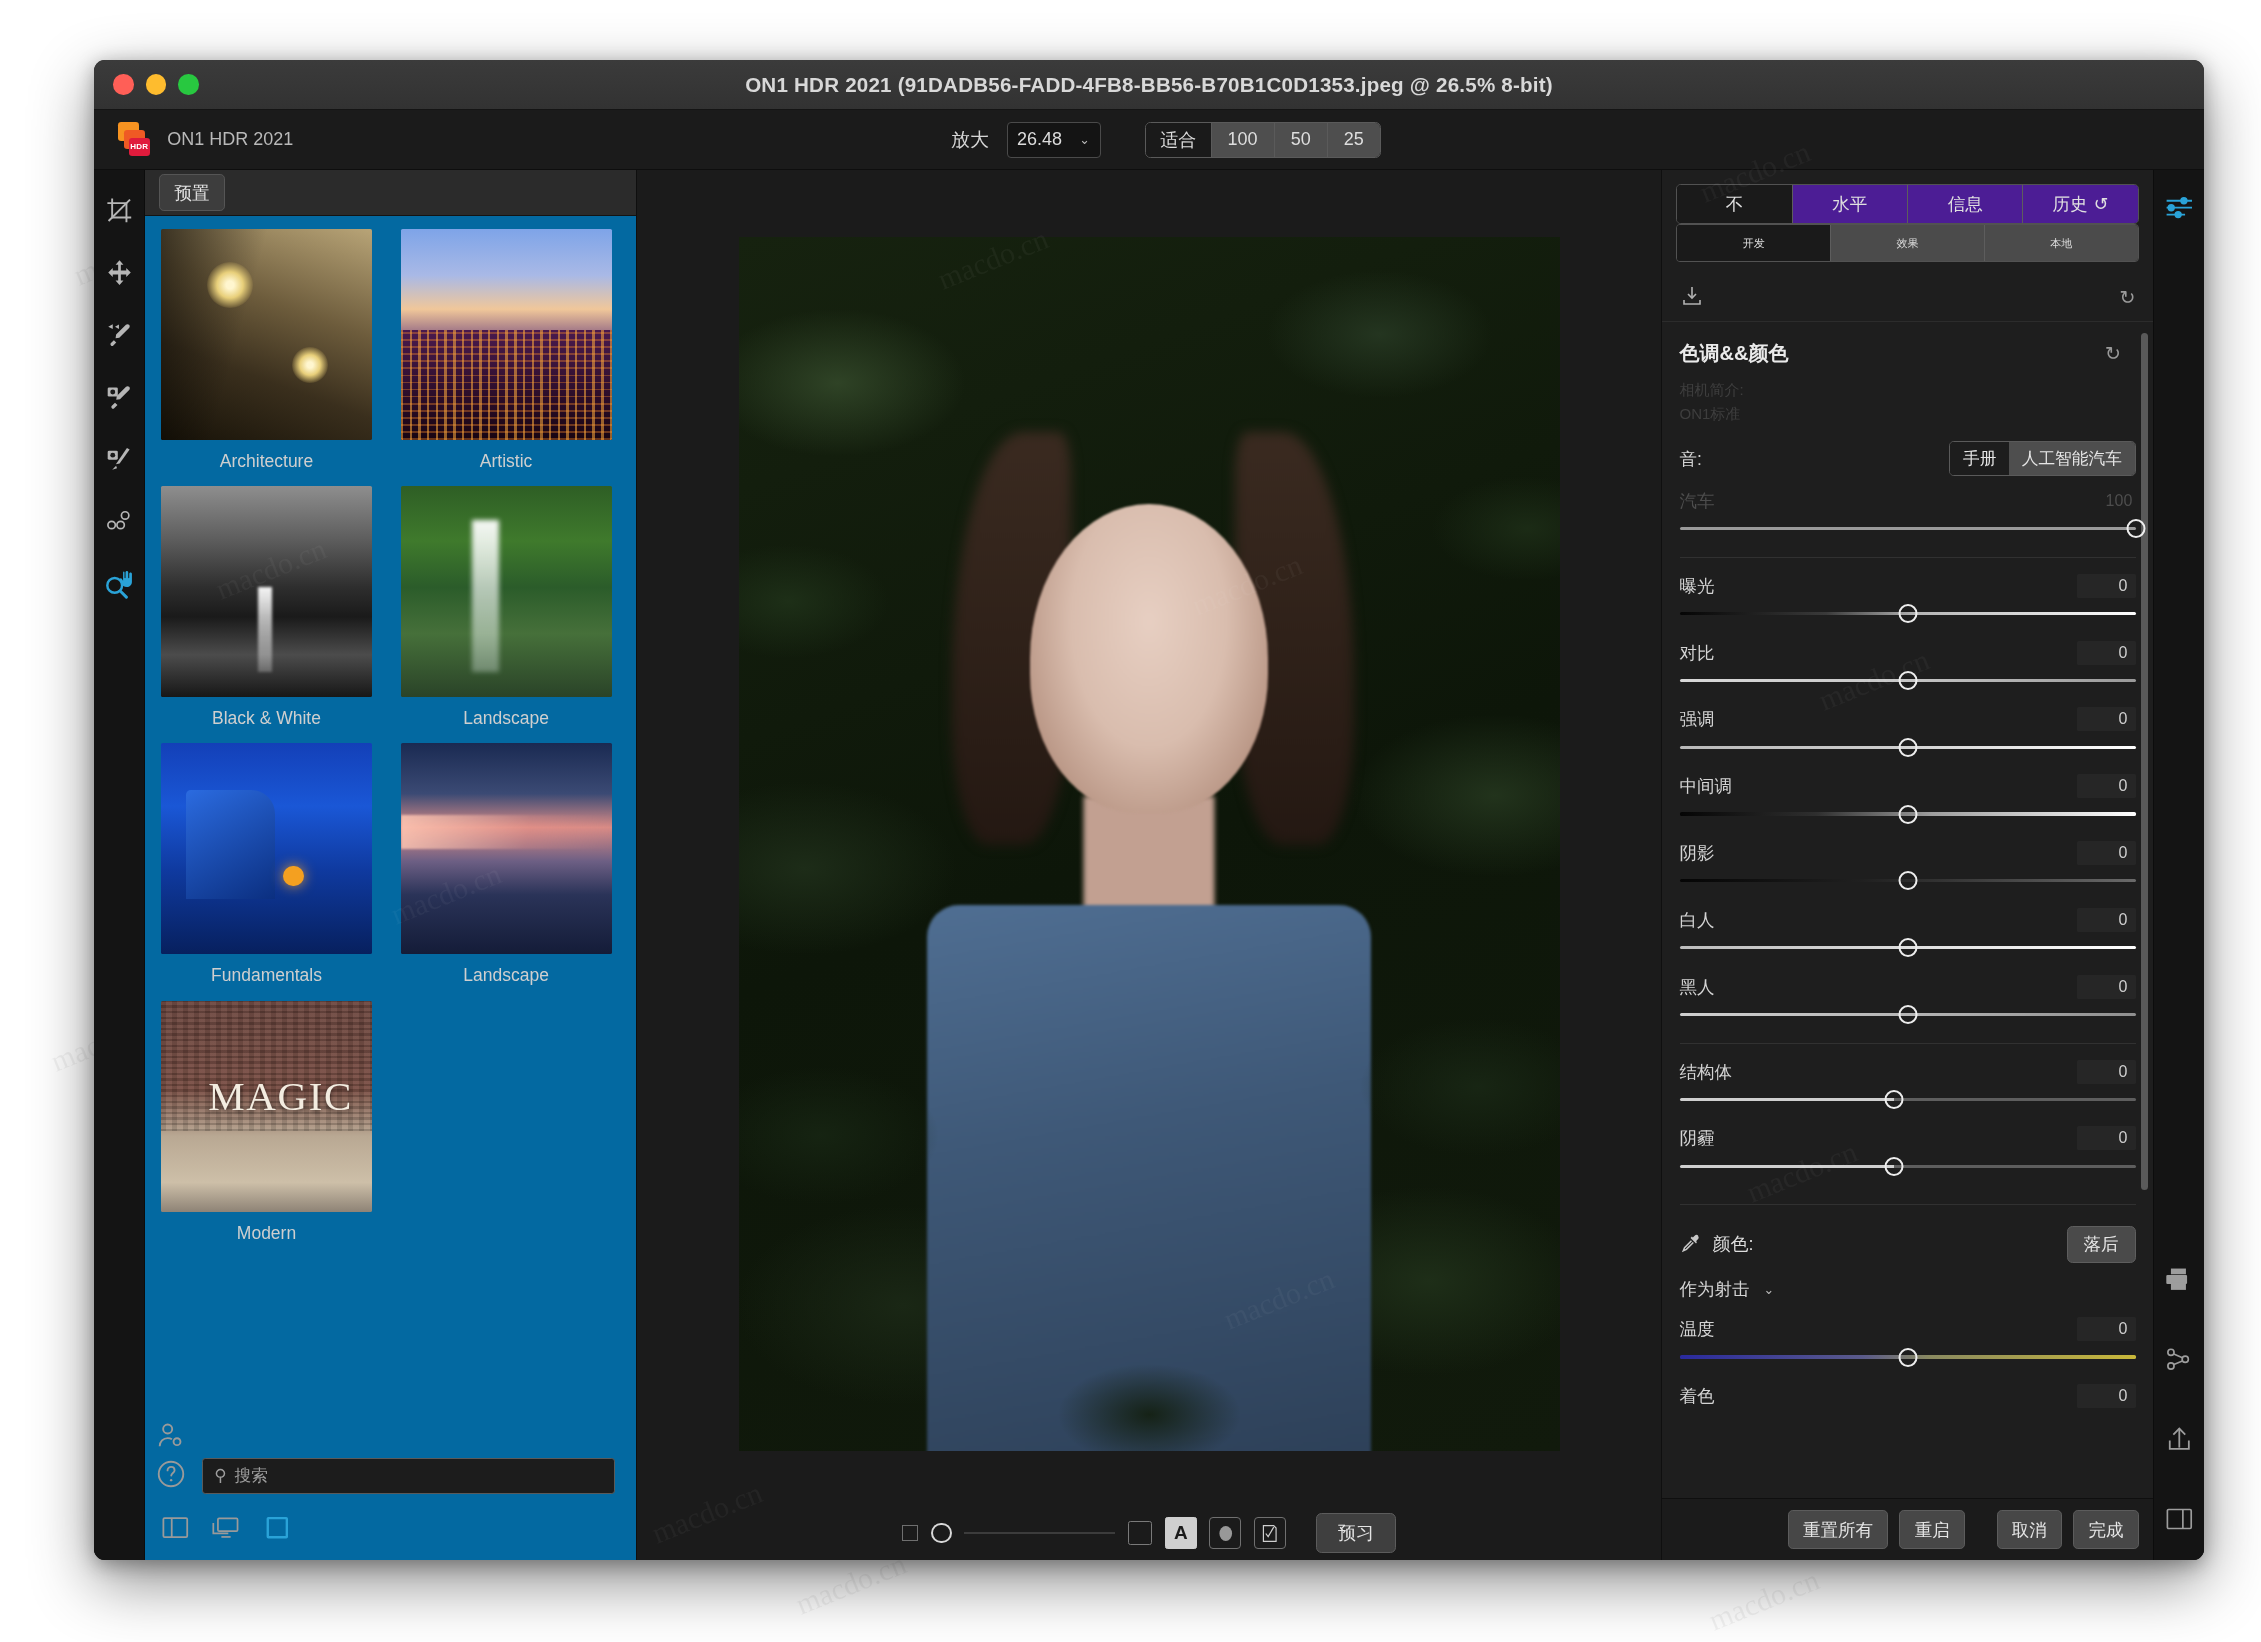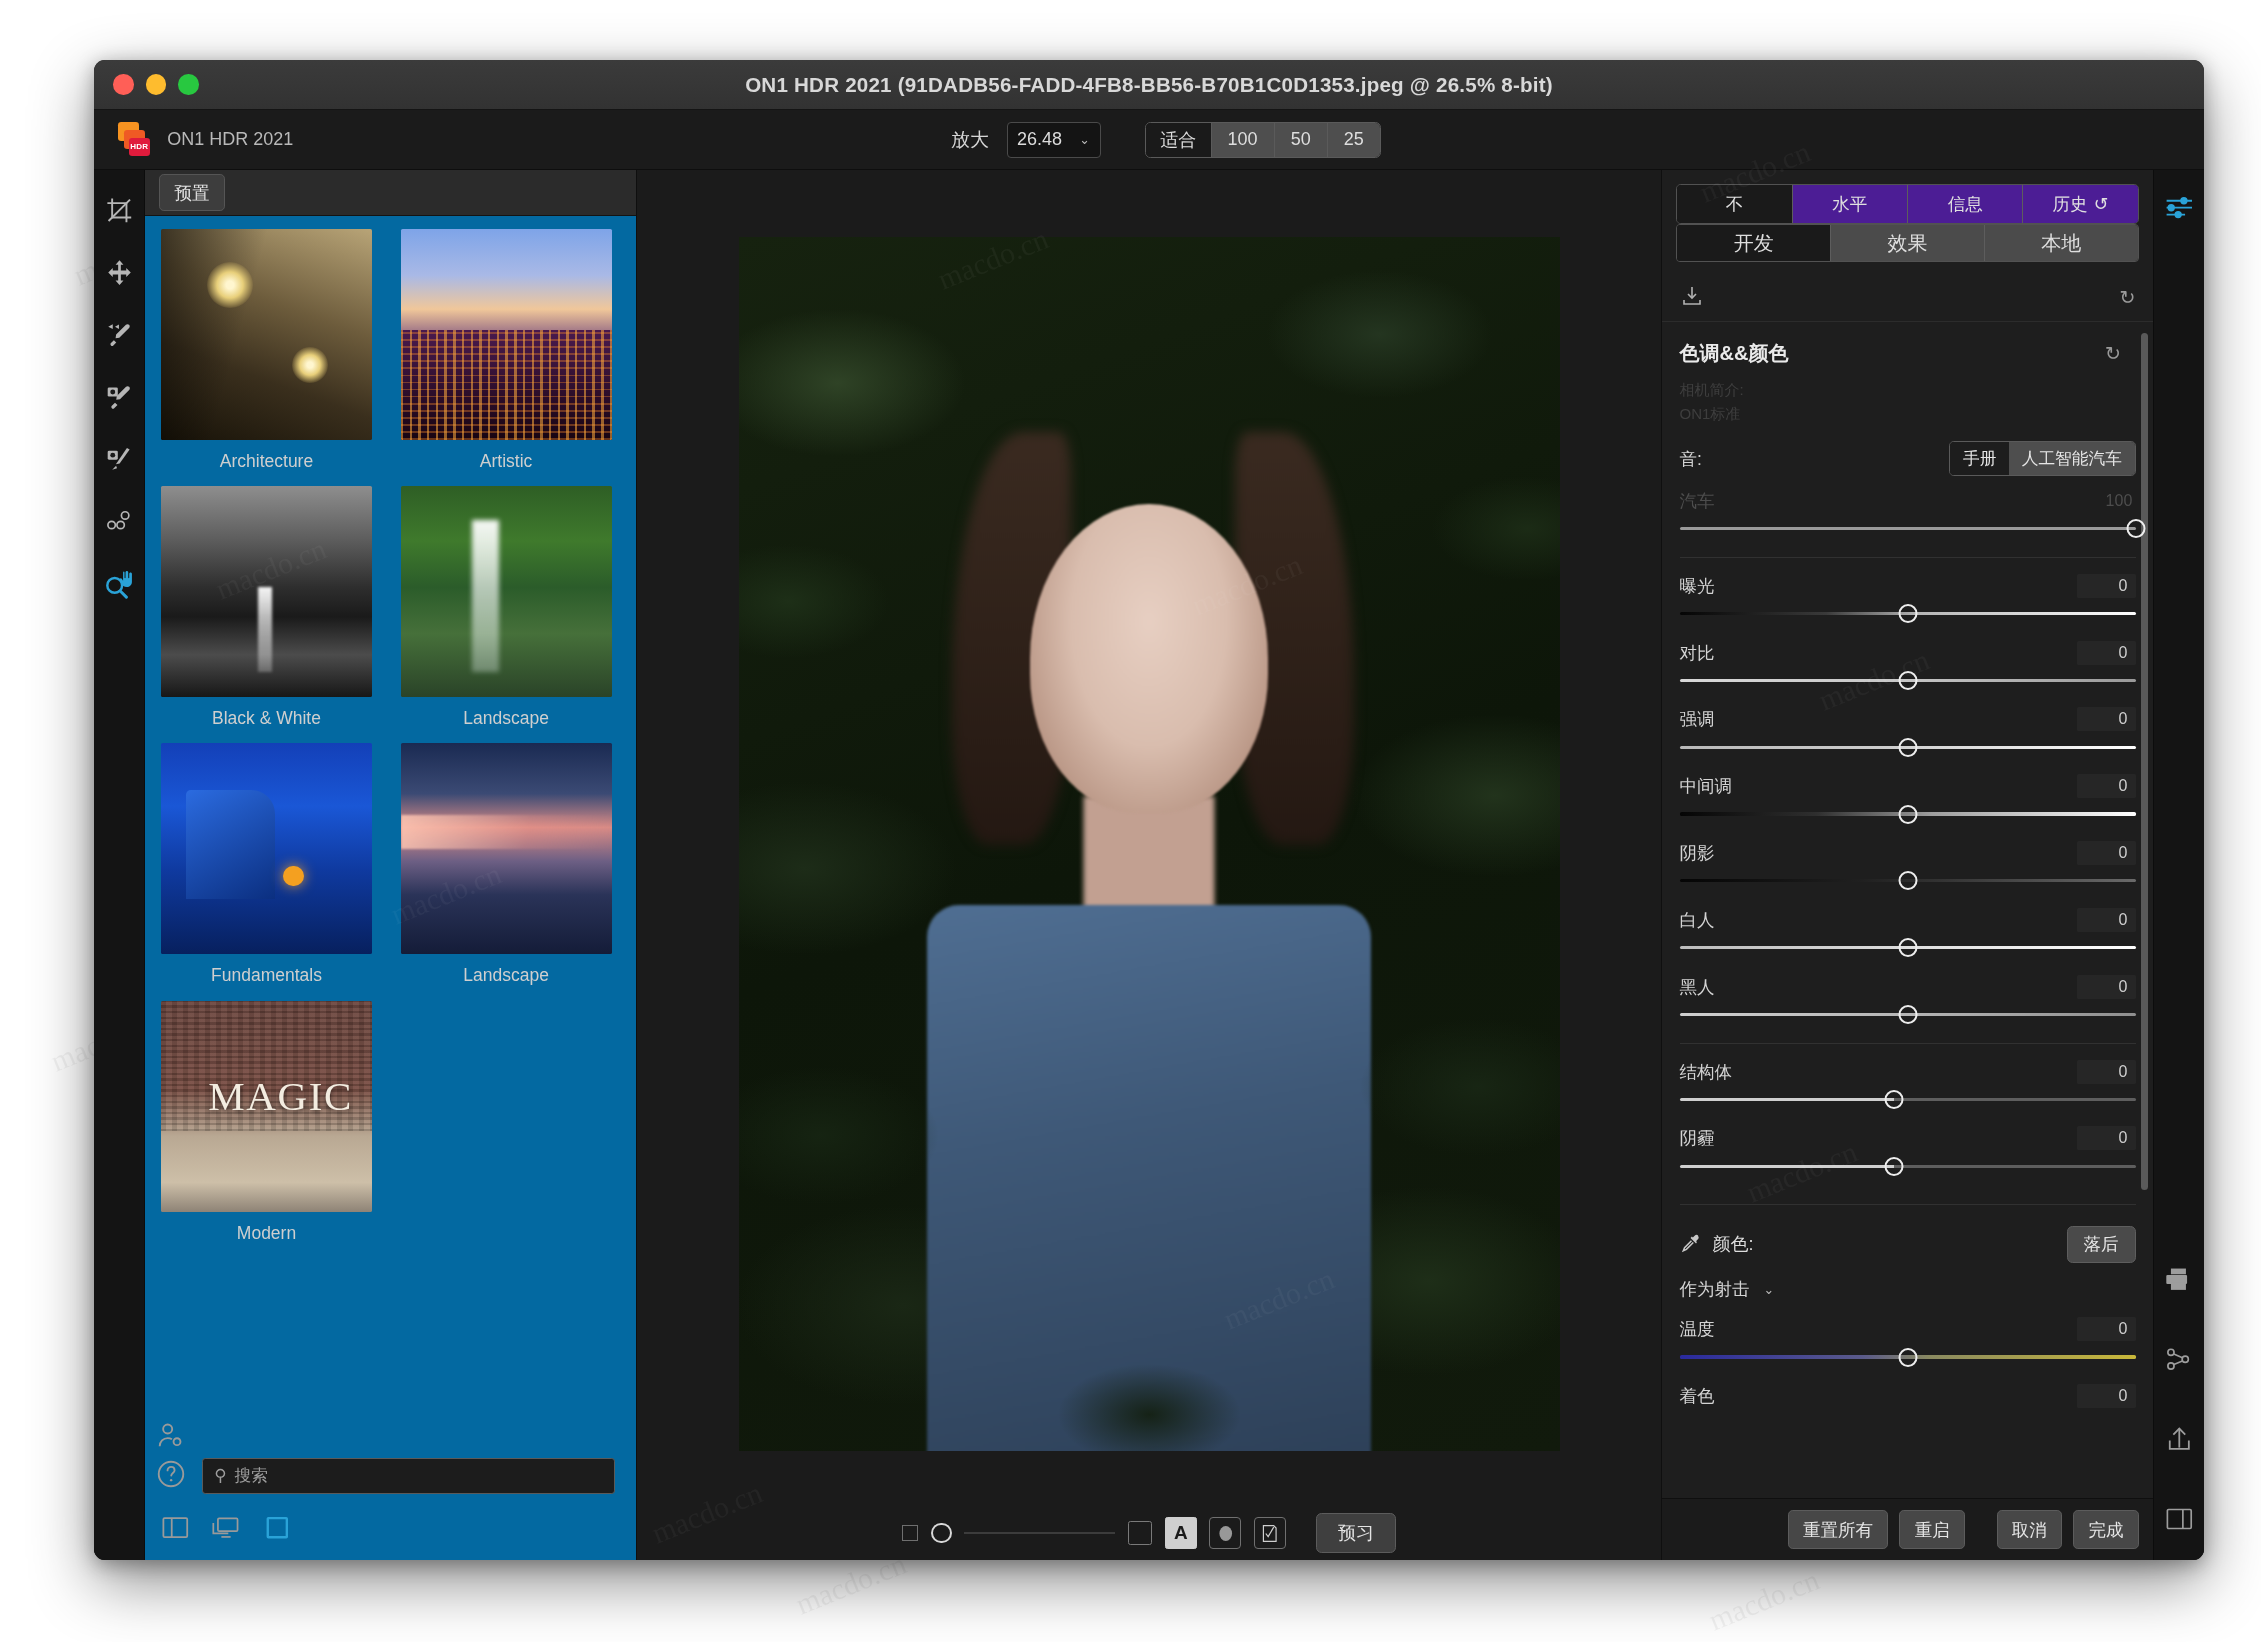--- a/index.html
+++ b/index.html
@@ -277,21 +277,21 @@
   }
   .seg > div:last-child { border-right: none; }
   .seg > div.active { background: #1a1a1a; }
   .panel-title { font-size: 21.4px; color: #e8e8e8; padding: 20.6px 0 16px 17.5px; }
   .seg2 {
     display: flex; height: 38px; margin: 0 14.3px 0 14.3px;
     border: 0.8px solid #525252; border-radius: 4px; overflow: hidden;
   }
   .seg2 > div {
     flex: 1; display: flex; align-items: center; justify-content: center;
-    font-size: 20px; color: #dedede; background: #4b4b4b; border-right: 0.8px solid #5d5d5d;
+    font-size: 11px; color: #dedede; background: #4b4b4b; border-right: 0.8px solid #5d5d5d;
   }
   .seg2 > div:last-child { border-right: none; }
   .seg2 > div.active { background: #1a1a1a; }
 
   .layer-row {
     height: 49px; display: flex; align-items: center; justify-content: space-between;
     padding: 0 17.5px; margin-top: 11px; border-bottom: 0.8px solid #2c2c2c;
   }
   .scroll-area { flex: 1; min-height: 0; overflow: hidden; position: relative; padding-bottom: 4.8px; }
   .scrollbar {

